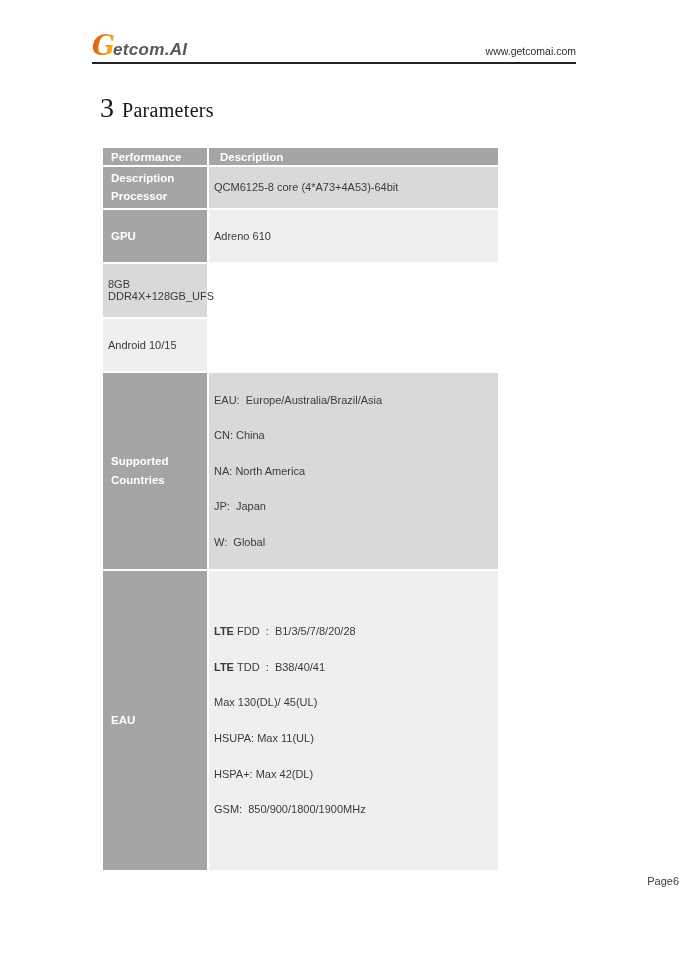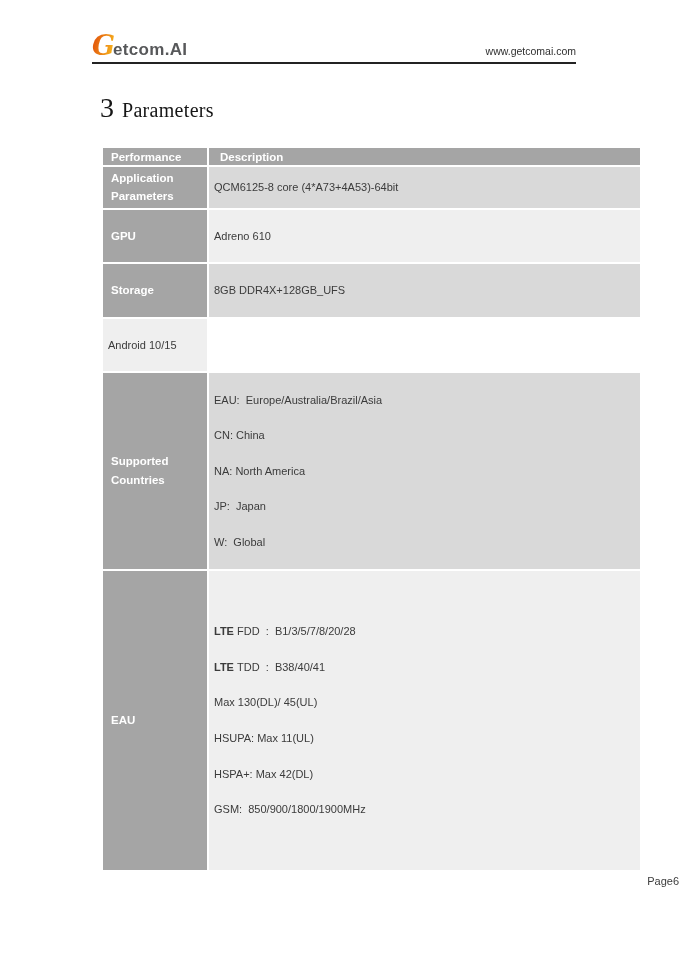--- a/index.html
+++ b/index.html
@@ -41,20 +41,21 @@
     margin-right:-2px;
   }
   @supports ((-webkit-background-clip:text)){
     .logo-g{
       background:linear-gradient(105deg, #e45f0e 20%, var(--accent_yellow) 85%);
       -webkit-background-clip:text;
       -webkit-text-fill-color:transparent;
     }
   }
   .logo-rest{
+    font-style:italic;
     font-weight:600;
     font-size:17px;
     color:#57585a;
     letter-spacing:.3px;
     padding-bottom:1px;
   }
   .website{
     font-size:10.5px;
     color:#2f2f2f;
     padding-bottom:2px;
@@ -65,21 +66,21 @@
     font-family:"Liberation Serif", serif;
     color:#161616;
     display:flex;
     align-items:baseline;
   }
   .title-number{font-size:28px;}
   .title-text{font-size:20px;margin-left:8px;letter-spacing:.3px;}
   
   .spec-table{
     margin:24px 0 0 103px;
-    width:537px;
+    width:395px;
   }
   .thead, .trow{
     display:grid;
     grid-template-columns:104px 1fr;
     column-gap:2px;
     margin-bottom:2px;
   }
   .thead .th{
     background:var(--table_header_bg);
     color:#ffffff;
@@ -151,37 +152,36 @@
   <span class="title-text">Parameters</span>
 </div>
 
 <div class="spec-table">
   <div class="thead">
     <div class="th th-performance">Performance</div>
     <div class="th th-description">Description</div>
   </div>
   <div id="table-body">
       <div class="trow row-0">
-        <div class="tlabel">Application Parameters</div>
+        <div class="tlabel">Description Processor</div>
         <div class="tdesc">
           <div class="tline">
             <span>QCM6125-8 core (4*A73+4A53)-64bit</span>
           </div>
         </div>
       </div>
       <div class="trow row-1">
         <div class="tlabel">GPU</div>
         <div class="tdesc">
           <div class="tline">
             <span>Adreno 610</span>
           </div>
         </div>
       </div>
       <div class="trow row-2">
-        <div class="tlabel">Storage</div>
         <div class="tdesc">
           <div class="tline">
             <span>8GB DDR4X+128GB_UFS</span>
           </div>
         </div>
       </div>
       <div class="trow row-3">
         <div class="tdesc">
           <div class="tline">
             <span>Android 10/15</span>

